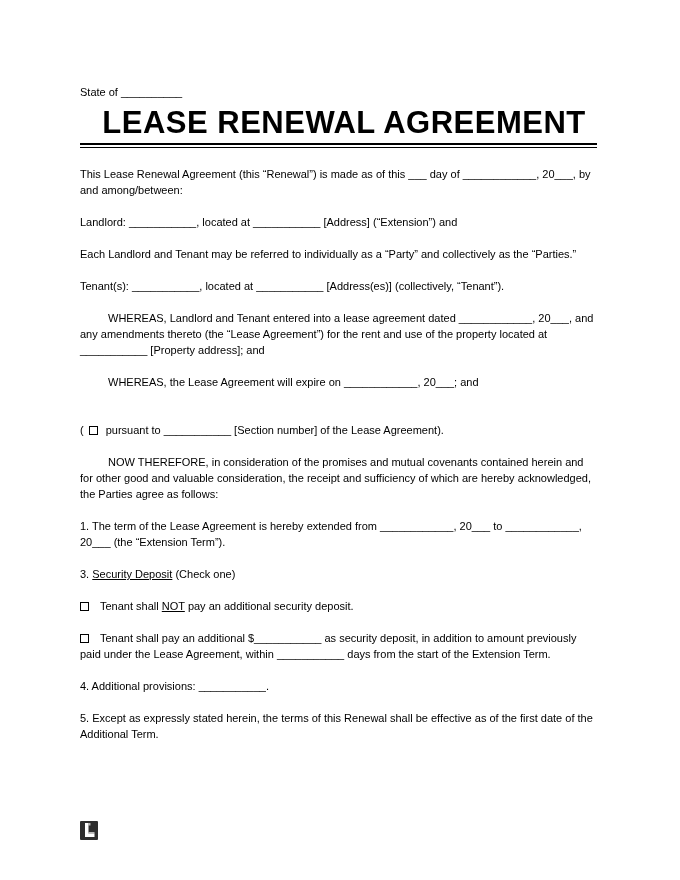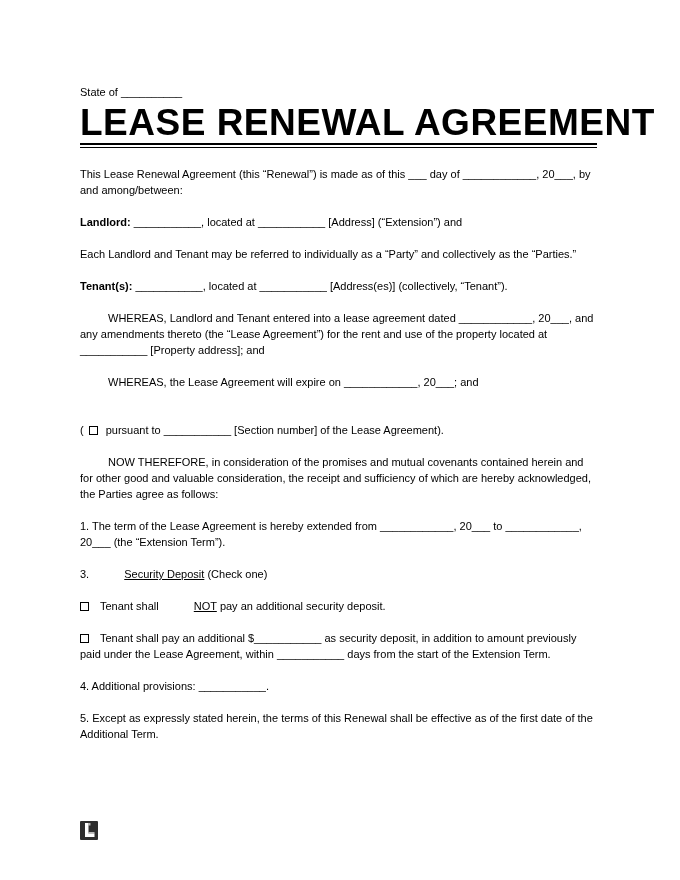--- a/index.html
+++ b/index.html
@@ -17,34 +17,34 @@
     padding-left: 6px;
   }
   .content {
     position: absolute;
     left: 80px;
     top: 84px;
     width: 528px;
   }
   .state { margin-bottom: 6px; }
   .title {
-    font-size: 37px;
+    font-size: 31px;
     line-height: 34px;
     font-weight: bold;
     text-align: center;
     letter-spacing: 0.5px;
     white-space: nowrap;
   }
   .rule { margin-top: 3px; margin-bottom: 18px; width: 517px; }
   .rule .r1 { height: 2px; background: #000; }
   .rule .r2 { height: 1px; background: #000; margin-top: 2px; }
   p { margin-bottom: 16px; }
   .indent { text-indent: 28px; }
-  .bold { font-weight: bold; }
-  .ul { text-decoration: underline; margin-left: 32px; }
+  .bold { font-weight: normal; }
+  .ul { text-decoration: underline; }
   .cb {
     display: inline-block;
     width: 9px;
     height: 9px;
     border: 1px solid #000;
     background: #fff;
     vertical-align: -1px;
     margin: 0 10px;
   }
   .cb-lead { margin: 0 11px 0 0; }

